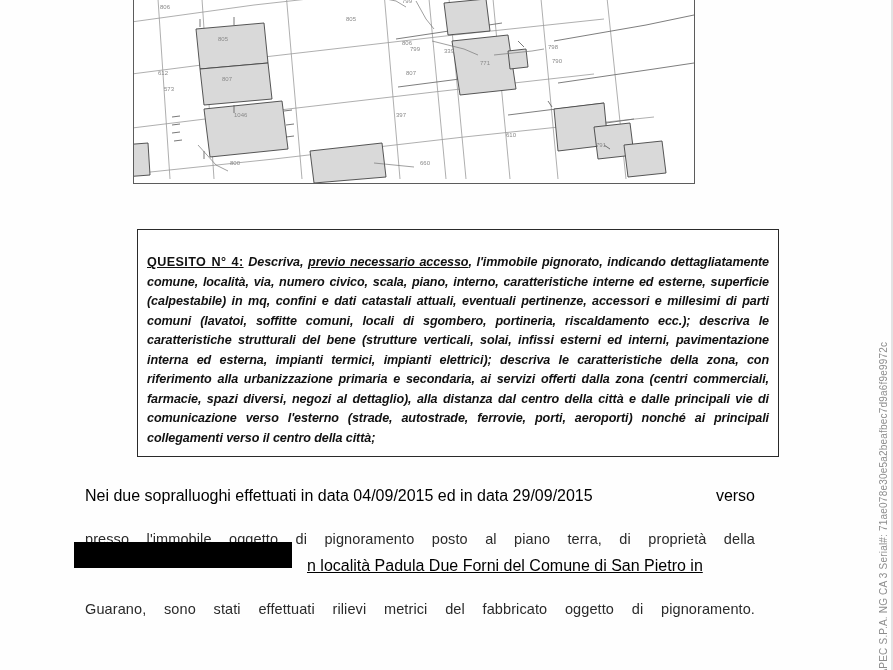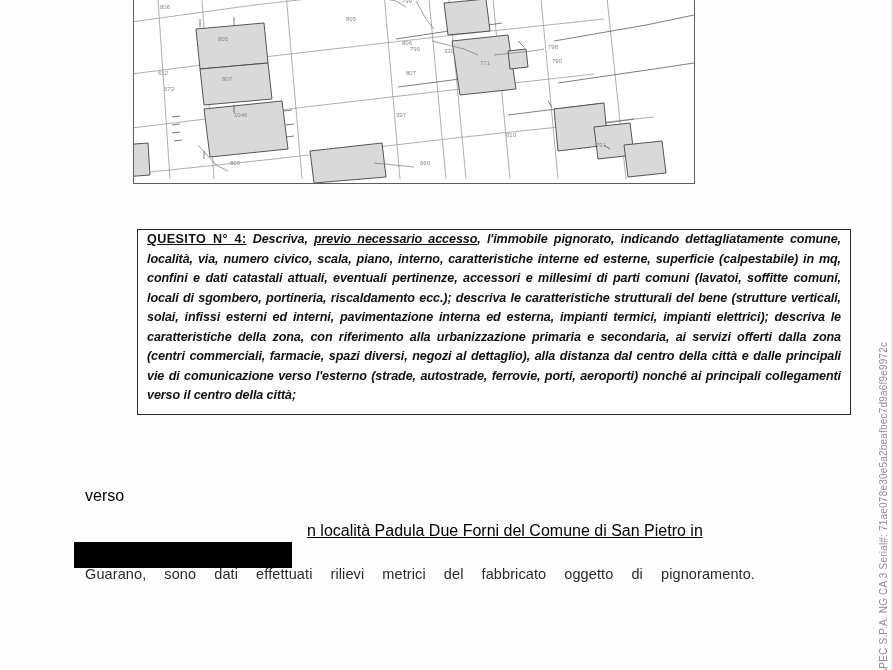--- a/index.html
+++ b/index.html
@@ -47,24 +47,24 @@
     font-family: "Liberation Sans", sans-serif;
     font-size: 6px;
     fill: #8a8a8a;
   }
 
   
   #quesito-box {
     position: absolute;
     left: 137px;
     top: 229px;
-    width: 714px;
+    width: 642px;
     box-sizing: border-box;
     border: 1.6px solid #2a2a2a;
-    padding: 0 9px 8px 9px;
+    padding: 23px 9px 8px 9px;
     background: #ffffff;
   }
   #quesito-text {
     font-family: "Liberation Sans", sans-serif;
     font-size: 12.6px;
     line-height: 19.5px;
     font-style: italic;
     font-weight: bold;
     text-align: justify;
     letter-spacing: -0.1px;
@@ -256,31 +256,35 @@
     </svg>
   </div>
 
   <div id="quesito-box">
     <p id="quesito-text"><span class="hdr">QUESITO N° 4:</span><span> Descriva, </span><span class="uline">previo necessario accesso</span><span>, l'immobile pignorato, indicando dettagliatamente comune, località, via, numero civico, scala, piano, interno, caratteristiche interne ed esterne, superficie (calpestabile) in mq, confini e dati catastali attuali, eventuali pertinenze, accessori e millesimi di parti comuni (lavatoi, soffitte comuni, locali di sgombero, portineria, riscaldamento ecc.); descriva le caratteristiche strutturali del bene (strutture verticali, solai, infissi esterni ed interni, pavimentazione interna ed esterna, impianti termici, impianti elettrici); descriva le caratteristiche della zona, con riferimento alla urbanizzazione primaria e secondaria, ai servizi offerti dalla zona (centri commerciali, farmacie, spazi diversi, negozi al dettaglio), alla distanza dal centro della città e dalle principali vie di comunicazione verso l'esterno (strade, autostrade, ferrovie, porti, aeroporti) nonché ai principali collegamenti verso il centro della città;</span></p>
   </div>
 
   <div id="body-block">
 
     <div class="jline">
+      <span>Nei due sopralluoghi effettuati in data 04/09/2015 ed in data 29/09/2015</span>
       <span>verso</span>
     </div>
 
+    <div class="body-line">
+      <span>presso l'immobile oggetto di pignoramento posto al piano terra, di proprietà della</span>
+    </div>
 
     <div class="jline start">
       <span style="width:222px; display:inline-block;"></span>
       <span>n località Padula Due Forni del Comune di San Pietro in</span>
     </div>
 
     <div class="body-line">
-      <span>Guarano, sono dati effettuati rilievi metrici del fabbricato oggetto di pignoramento.</span>
+      <span>Guarano, sono stati effettuati rilievi metrici del fabbricato oggetto di pignoramento.</span>
     </div>
 
 
     <div class="body-line flat"></div>
 
   </div>
 
   <div id="redaction-bar"></div>
 
   <div id="pec-strip">

